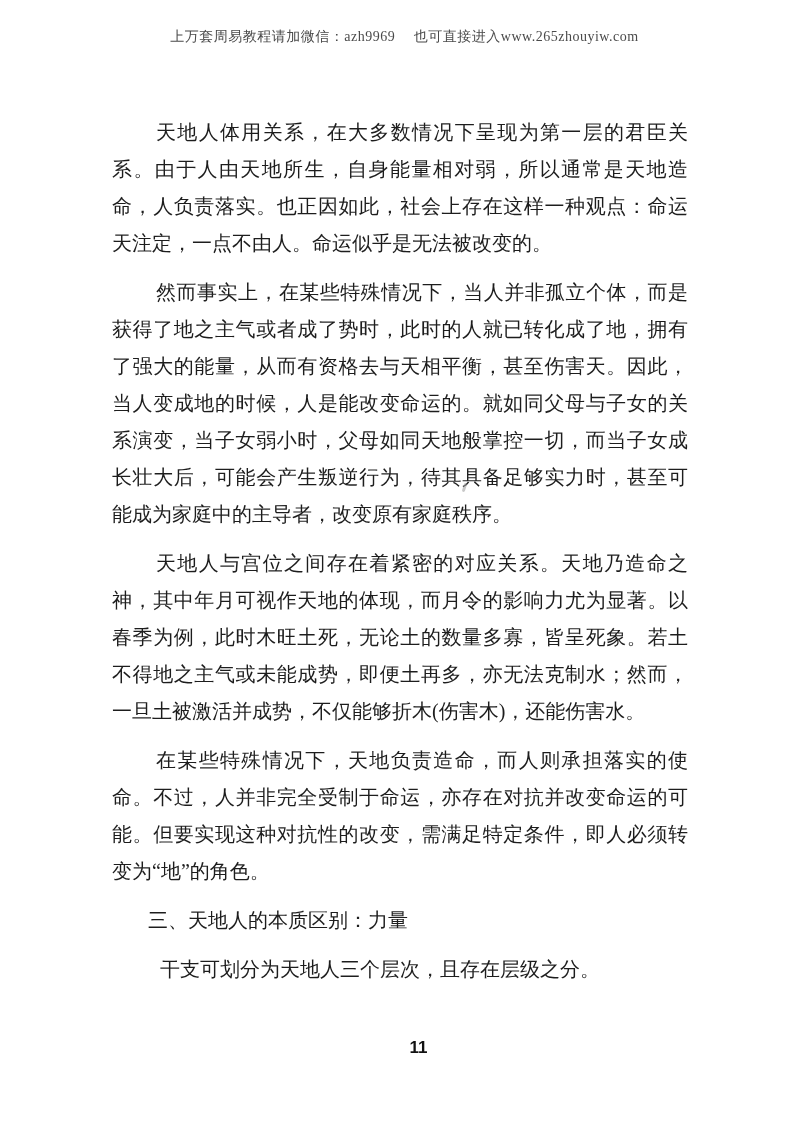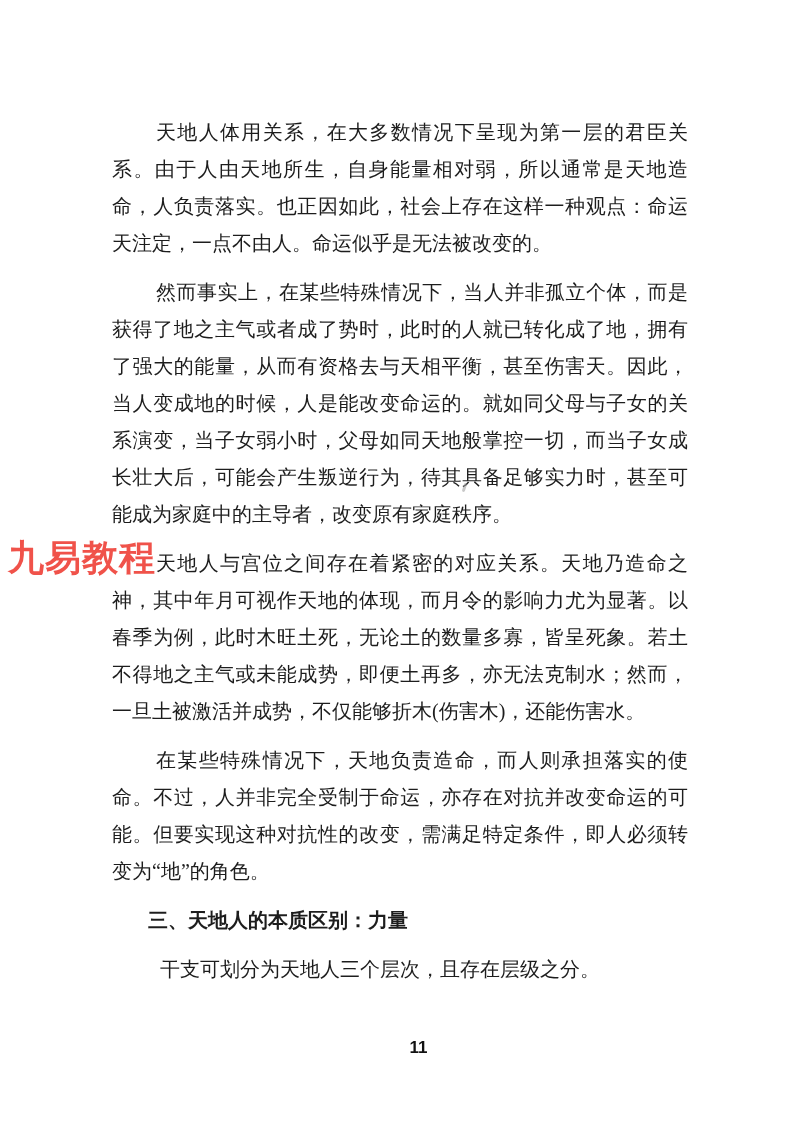--- a/index.html
+++ b/index.html
@@ -44,21 +44,21 @@
     margin: 12px;
     text-indent: 2.2em;
   }
   .mt-26 { margin-top: 26px; }
   .mt-30 { margin-top: 30px; }
   .mt-36 { margin-top: 36px; }
   .heading,
   .subheading {
     margin: 0;
     font-family: "Liberation Sans", "DejaVu Sans", sans-serif;
-    font-weight: 700;
+    font-weight: 400;
     font-size: 20px;
     line-height: 37px;
     text-indent: 2.4em;
     text-align: left;
     color: var(--body_text, #1d1d1d);
   }
   .plain-line {
     text-indent: 2.4em !important;
   }
   
@@ -98,30 +98,32 @@
     opacity: 0.55;
     border-radius: 2px;
     transform: rotate(18deg);
   }
 </style>
 </head>
 <body>
 
 <div class="page">
 
+  <div class="header">
+    <span>上万套周易教程请加微信：azh9969　 也可直接进入www.265zhouyiw.com</span>
+  </div>
 
   <div class="content">
     <p>天地人体用关系，在大多数情况下呈现为第一层的君臣关系。由于人由天地所生，自身能量相对弱，所以通常是天地造命，人负责落实。也正因如此，社会上存在这样一种观点：命运天注定，一点不由人。命运似乎是无法被改变的。</p>
     <p>然而事实上，在某些特殊情况下，当人并非孤立个体，而是获得了地之主气或者成了势时，此时的人就已转化成了地，拥有了强大的能量，从而有资格去与天相平衡，甚至伤害天。因此，当人变成地的时候，人是能改变命运的。就如同父母与子女的关系演变，当子女弱小时，父母如同天地般掌控一切，而当子女成长壮大后，可能会产生叛逆行为，待其具备足够实力时，甚至可能成为家庭中的主导者，改变原有家庭秩序。</p>
     <p class="mt-26">天地人与宫位之间存在着紧密的对应关系。天地乃造命之神，其中年月可视作天地的体现，而月令的影响力尤为显著。以春季为例，此时木旺土死，无论土的数量多寡，皆呈死象。若土不得地之主气或未能成势，即便土再多，亦无法克制水；然而，一旦土被激活并成势，不仅能够折木(伤害木)，还能伤害水。</p>
     <p class="mt-30">在某些特殊情况下，天地负责造命，而人则承担落实的使命。不过，人并非完全受制于命运，亦存在对抗并改变命运的可能。但要实现这种对抗性的改变，需满足特定条件，即人必须转变为“地”的角色。</p>
 
     <h3 class="heading mt-36">三、天地人的本质区别：力量</h3>
     <p class="plain-line">干支可划分为天地人三个层次，且存在层级之分。</p>
   </div>
 
-  <div class="watermark">九易教程</div>
 
   <span class="scan-artifact"></span>
 
   <div class="page-number">11</div>
 
 </div>
 
 </body></html>

